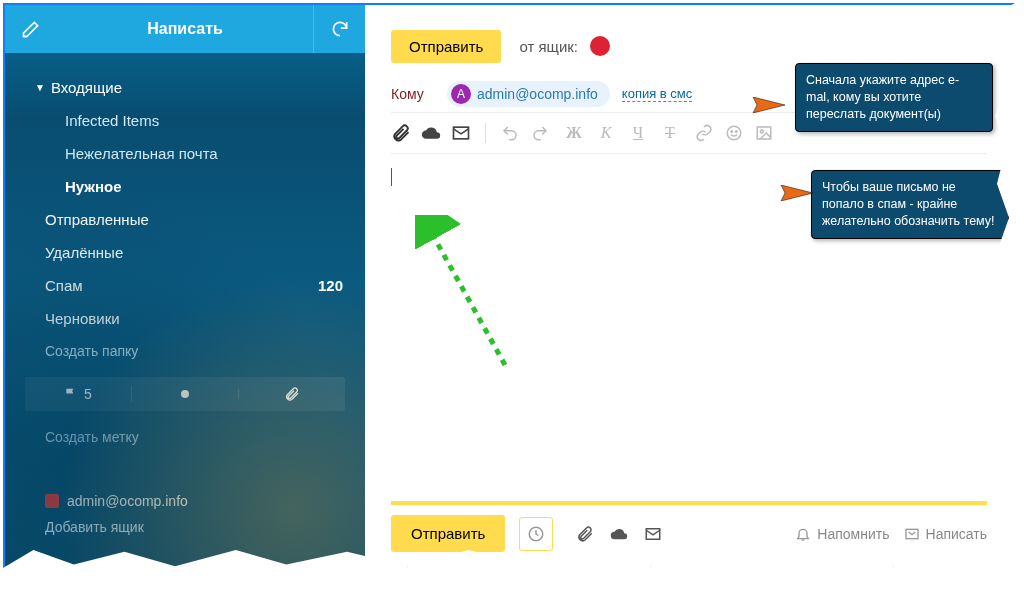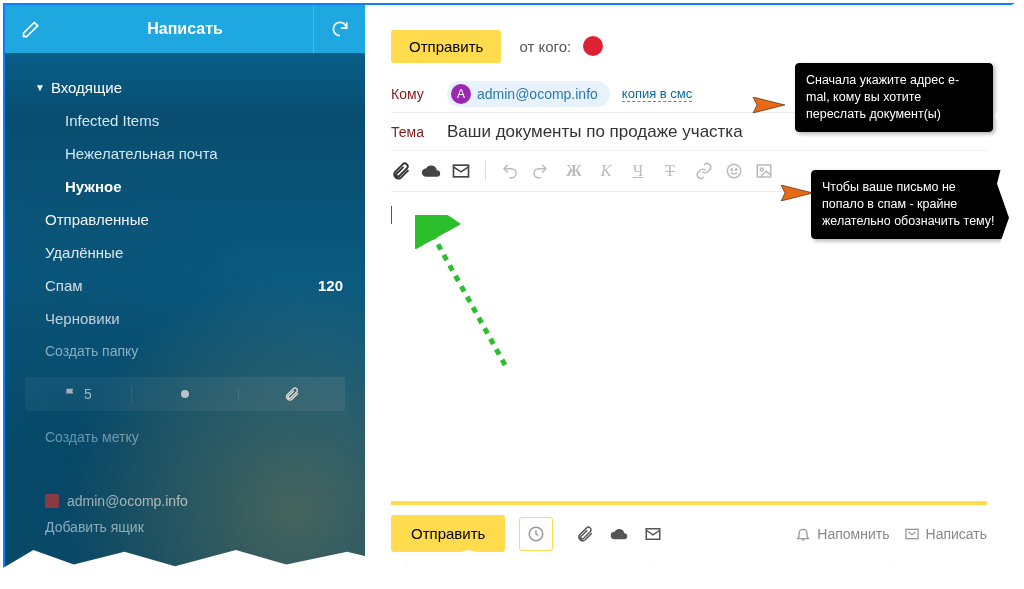--- a/index.html
+++ b/index.html
@@ -41,21 +41,21 @@
   .tbicon { width: 20px; height: 20px; cursor: pointer; color: #888; display:flex; align-items:center; justify-content:center;}
   .tbicon.dark { color: #444; }
   .editor { flex: 1; border-top: 1px solid #eee; padding-top: 14px; margin-top: 2px; position: relative; }
   .cursor-bar { width: 1px; height: 18px; background: #555; }
   .bottom-sep { height: 4px; background: #ffdb4d; margin-top: auto; }
   .bottom-bar { display: flex; align-items: center; padding: 10px 0 14px 0; gap: 14px; }
   .send-bottom { background: #ffdb4d; border: none; padding: 10px 20px; font-size: 15px; border-radius: 3px; cursor: pointer; color:#000; }
   .clock-btn { width: 34px; height: 34px; display:flex; align-items:center; justify-content:center; border:1px solid #ffdb4d; border-radius:3px; color:#999; cursor:pointer; }
   .spacer { flex: 1; }
   .remind, .notify { display: flex; align-items: center; gap: 6px; color: #888; font-size: 14px; cursor: pointer; }
-  .callout { position: absolute; background: #000000; color: #fff; font-size: 12.5px; line-height: 1.35; padding: 8px 10px; border: 1px solid #000; border-radius: 4px; width: 198px; box-shadow: 2px 2px 4px rgba(0,0,0,.3); }
+  .callout { position: absolute; background: #0c4a6e; color: #fff; font-size: 12.5px; line-height: 1.35; padding: 8px 10px; border: 1px solid #000; border-radius: 4px; width: 198px; box-shadow: 2px 2px 4px rgba(0,0,0,.3); }
   .arrow-green { position: absolute; pointer-events: none; }
   svg { display: block; }
   .torn { position:absolute; right:-2px; top:-2px; bottom:-2px; width:20px; background:#fff; clip-path: polygon(100% 0,0 2%,60% 5%,10% 10%,70% 14%,0 20%,60% 25%,10% 32%,70% 38%,0 45%,60% 52%,10% 60%,70% 66%,0 74%,60% 80%,10% 88%,70% 94%,0 100%,100% 100%); }
   .torn-bottom { position:absolute; left:-2px; right:-2px; bottom:-2px; height:18px; background:#fff; clip-path: polygon(0 100%,3% 0,7% 80%,12% 10%,17% 90%,23% 0,28% 80%,34% 10%,40% 90%,46% 0,52% 80%,58% 10%,64% 90%,70% 0,76% 80%,82% 10%,88% 90%,94% 0,100% 100%);}
 </style>
 </head>
 <body>
 
 <div class="app">
 
@@ -131,34 +131,30 @@
     <div class="account">
       <span class="dot"></span>
       <span>admin@ocomp.info</span>
     </div>
     <div class="add-box"><span>Добавить ящик</span></div>
   </div>
 
   <div class="content">
     <div class="row no-border" style="margin-bottom:10px">
       <button class="send-top"><span>Отправить</span></button>
-      <span class="from-label">от кого:</span>
+      <span class="from-label">от ящик:</span>
       <span class="avatar-small"></span>
     </div>
     <div class="row">
       <span class="label">Кому</span>
       <span class="chip">
         <span class="av">A</span>
         <span>admin@ocomp.info</span>
       </span>
       <span class="copy-sms"><span>копия в смс</span></span>
-    </div>
-    <div class="row" style="border-bottom:1px solid #eee">
-      <span class="label">Тема</span>
-      <input class="subject-input" value="Ваши документы по продаже участка" style="">
     </div>
 
     <div class="toolbar">
       <div class="grp">
         <span class="tbicon dark">
           <svg width="20" height="20" viewBox="0 0 24 24" fill="none" stroke="#333" stroke-width="2.2">
               <path d="M21 11l-9 9a5 5 0 0 1-7-7l9-9a3.5 3.5 0 0 1 5 5l-9 9a2 2 0 0 1-3-3l8-8"></path>
             </svg>
         </span>
         <span class="tbicon dark">

